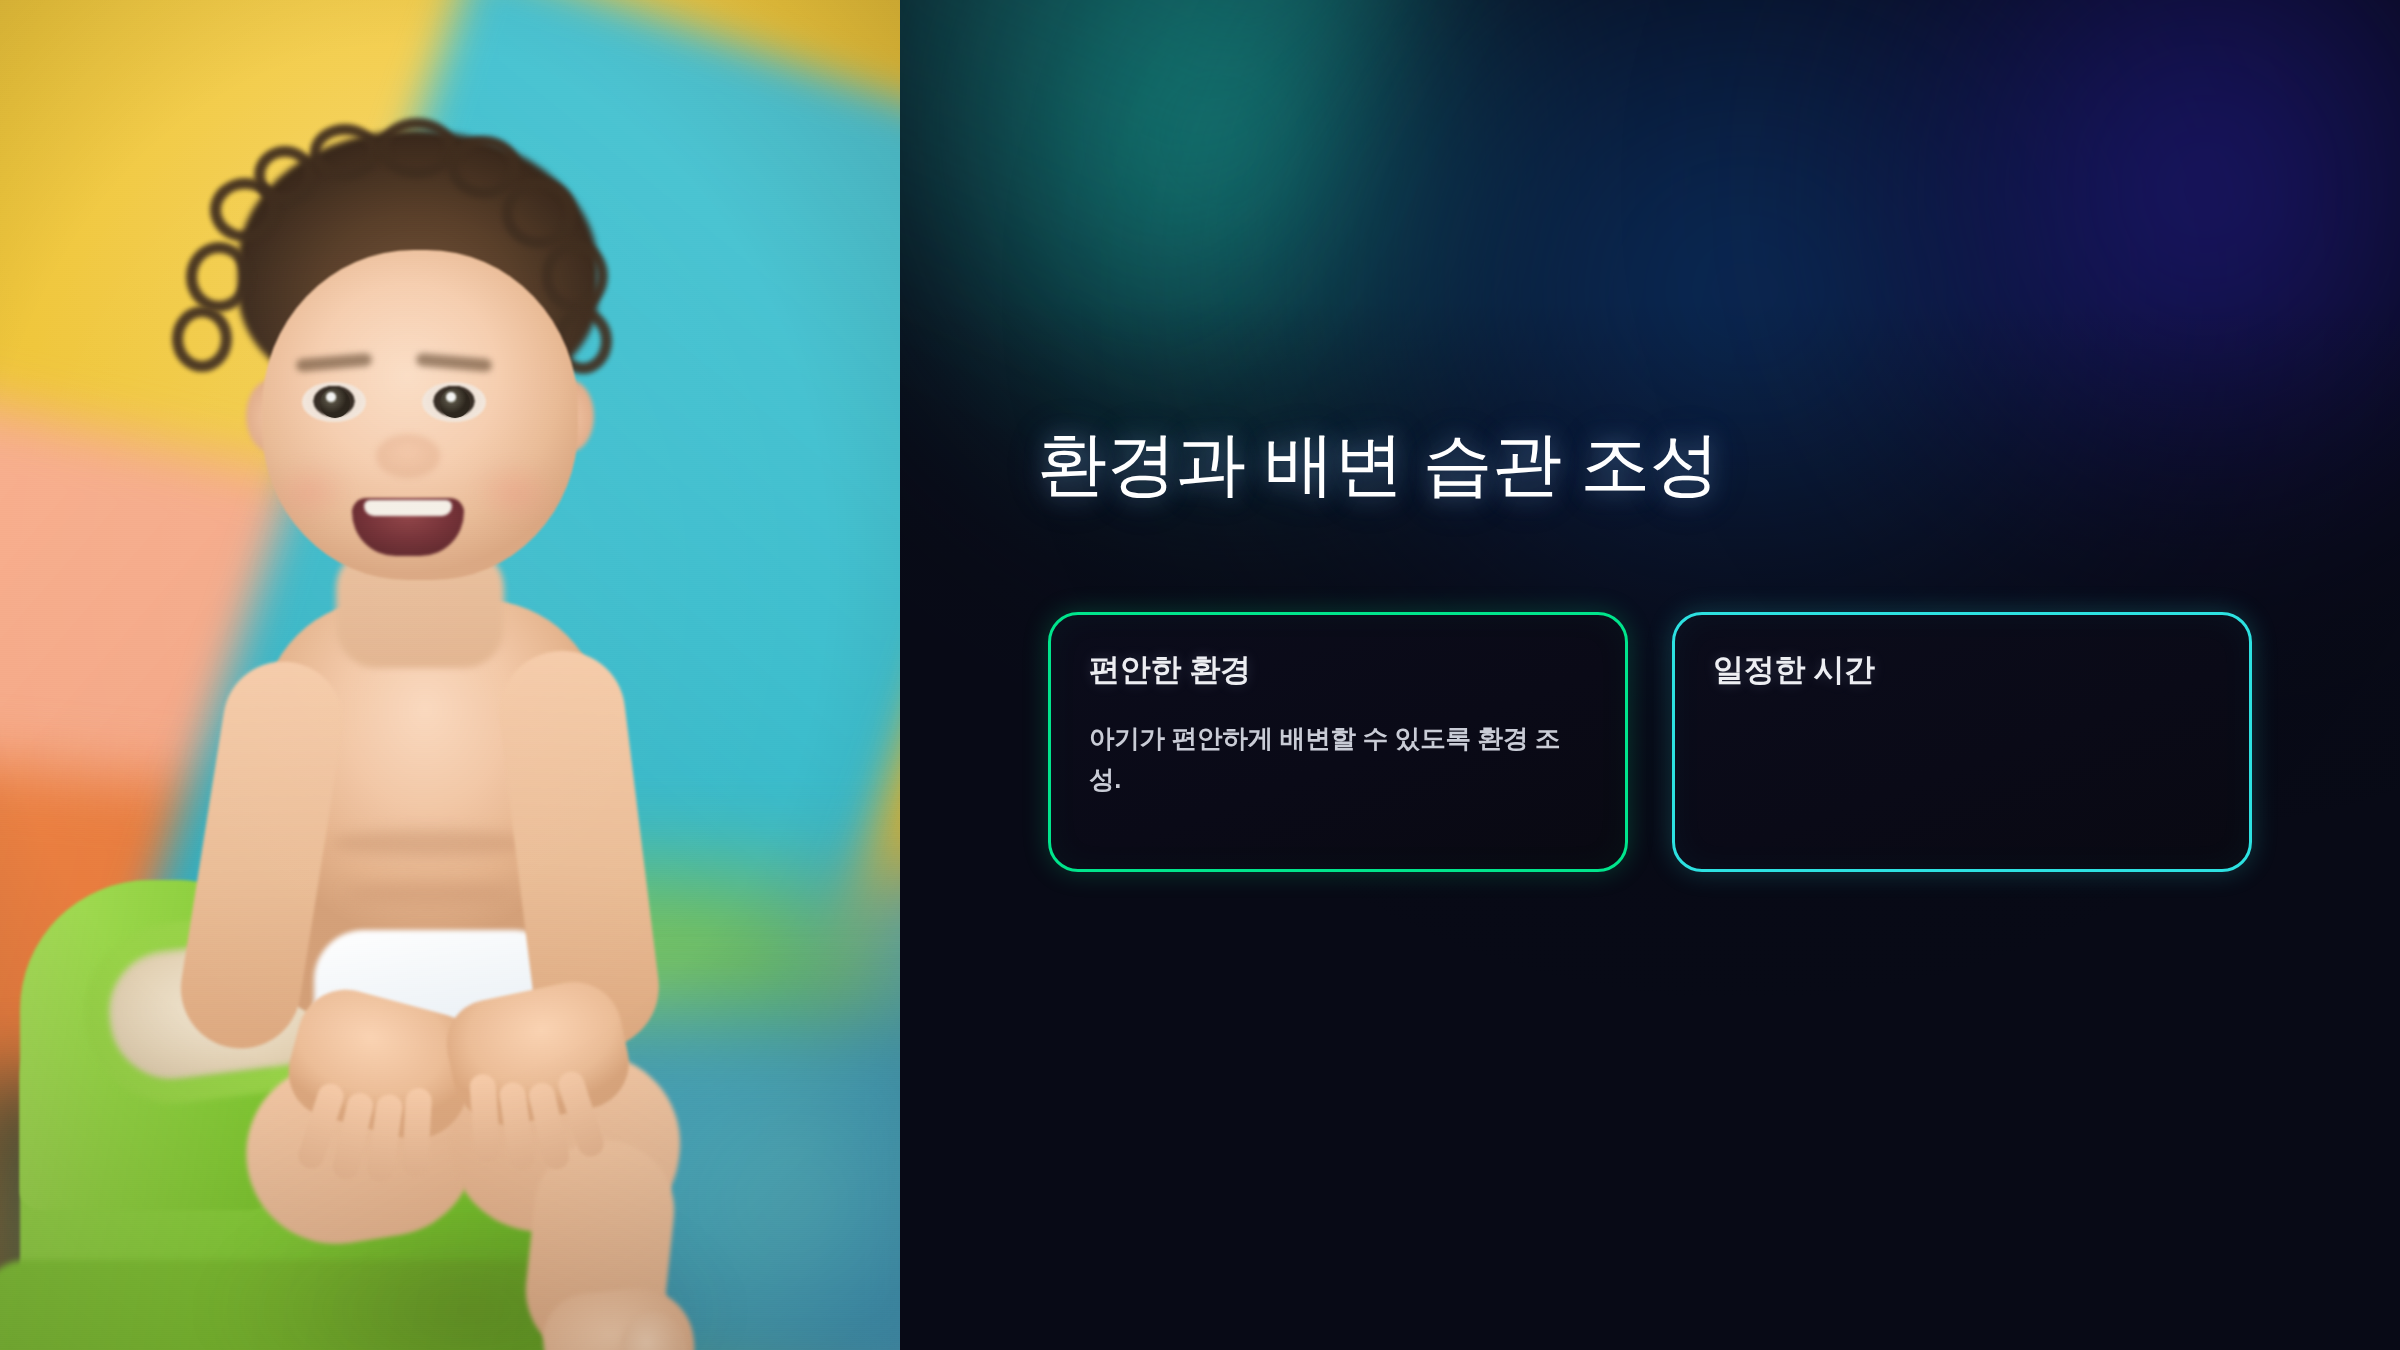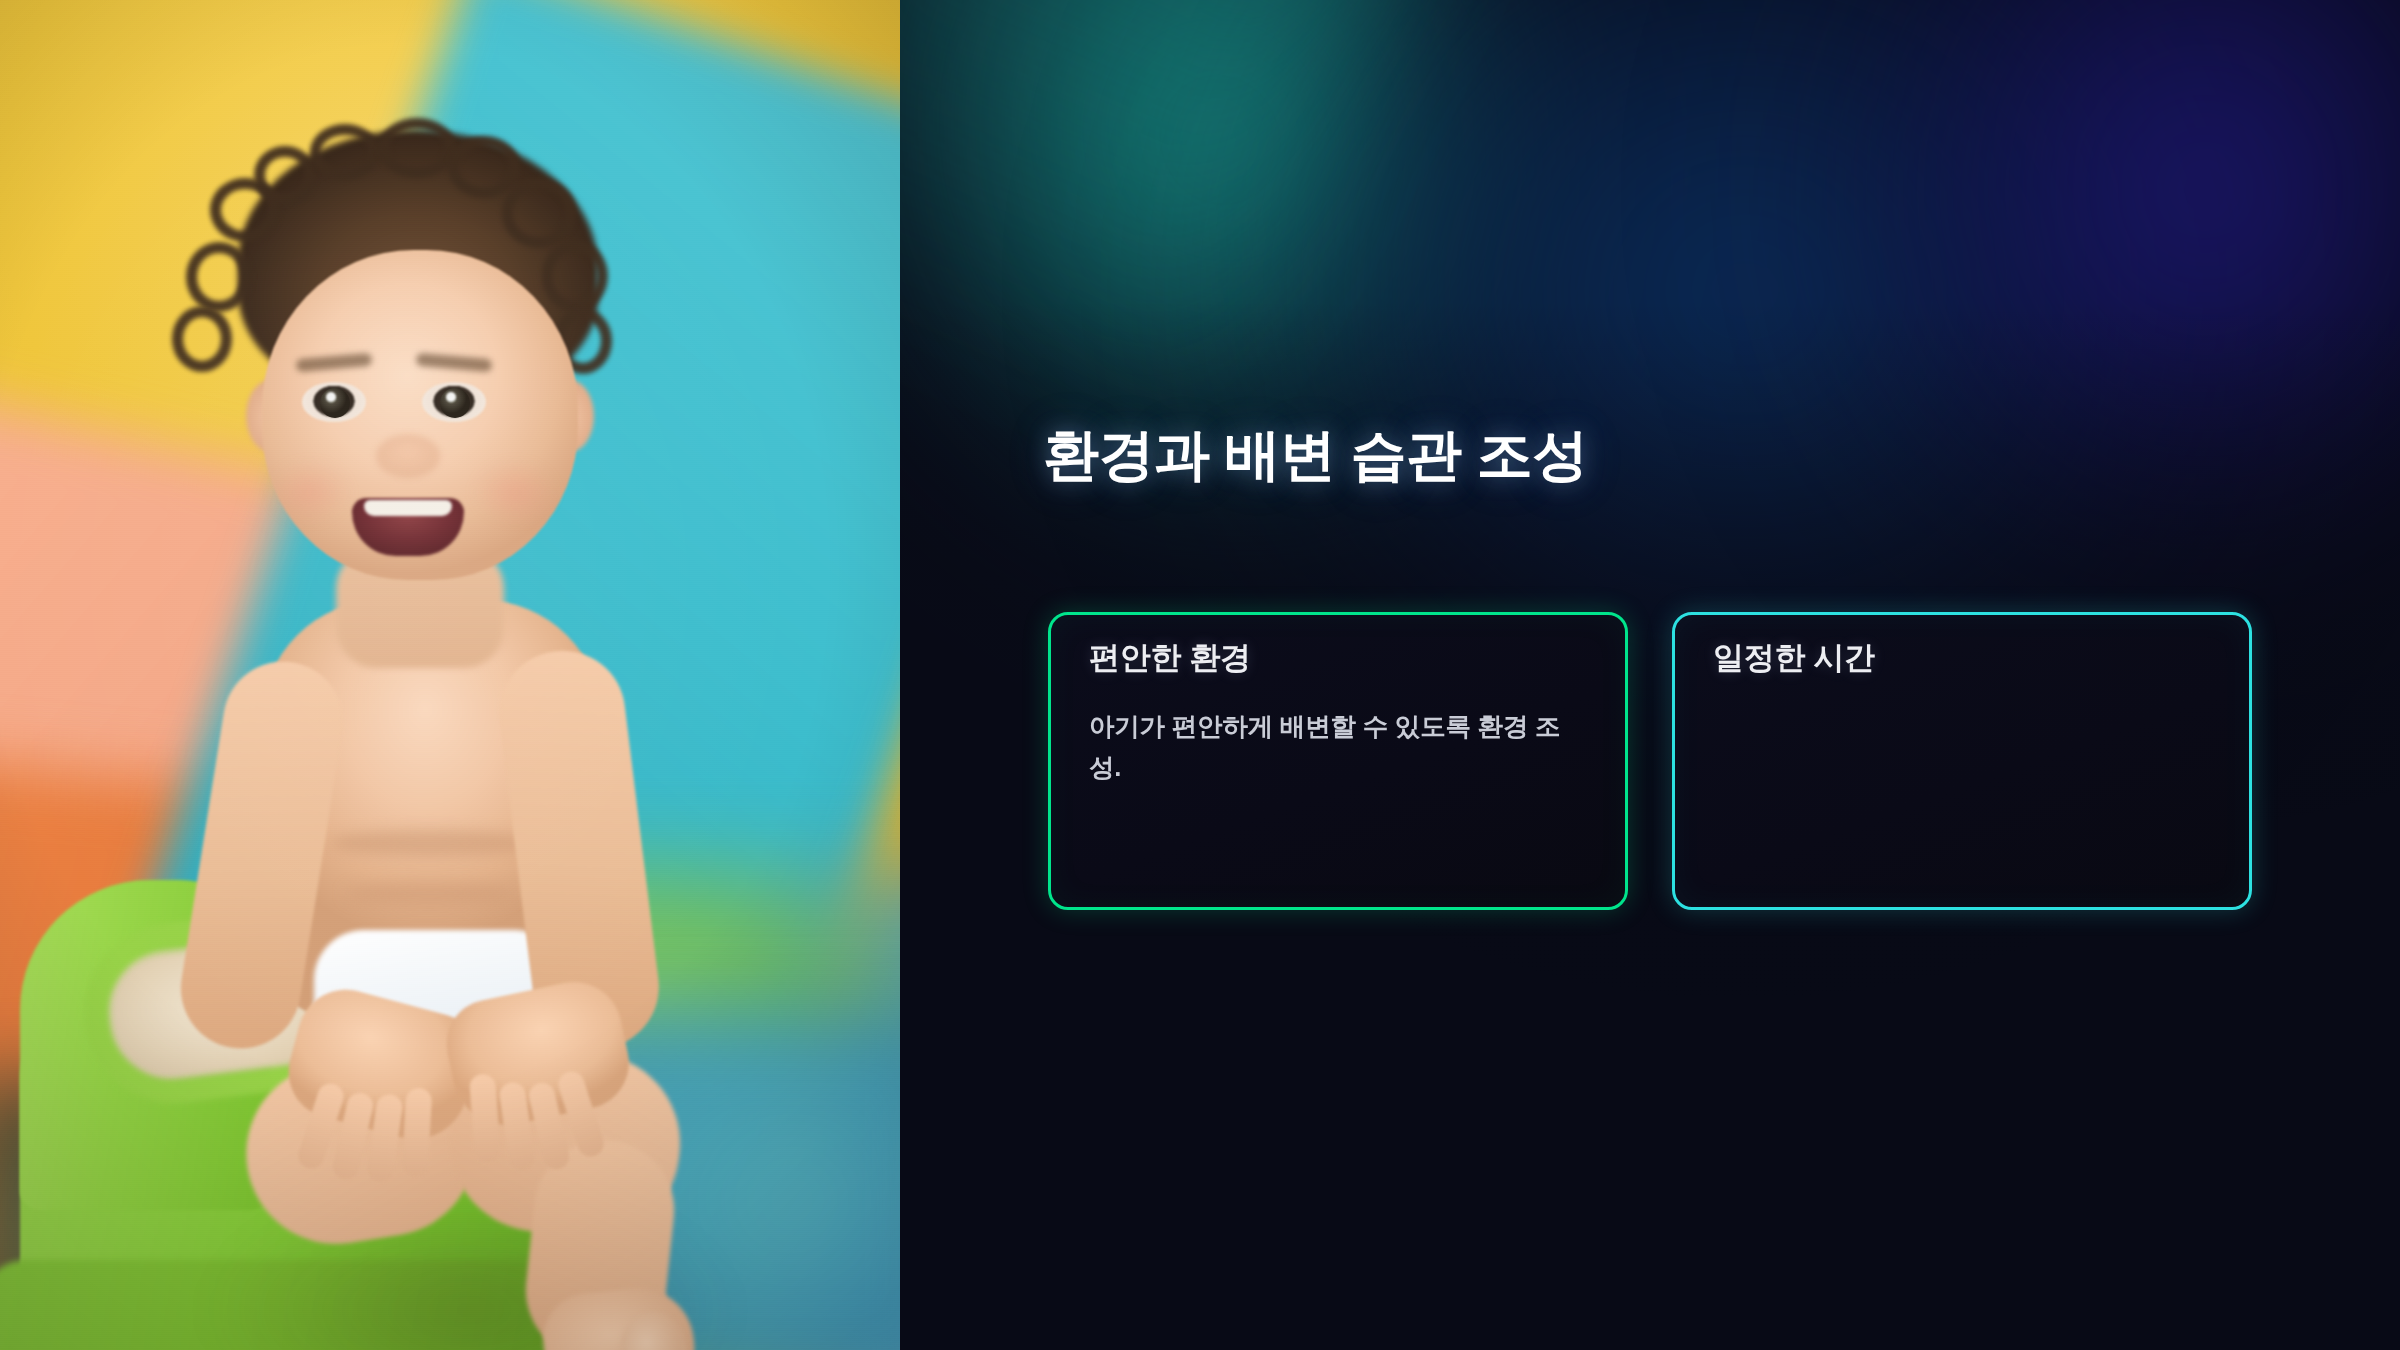--- a/index.html
+++ b/index.html
@@ -407,41 +407,41 @@
     background:linear-gradient(180deg,rgba(8,10,22,0) 0%,rgba(8,10,22,.55) 28%,rgba(8,10,22,.92) 58%,#080a16 82%);
   }
 
   .content {
     position:absolute; inset:0;
     padding:0 145px 0 143px;
   }
 
   .slide-title {
     position:absolute;
-    left:143px; top:418px;
-    font-size:56px;
-    font-weight:700;
+    left:137px; top:418px;
+    font-size:70px;
+    font-weight:400;
     letter-spacing:-0.5px;
     color:#ffffff;
     text-shadow:0 0 22px rgba(150,200,255,.38), 0 0 46px rgba(90,140,220,.22);
     white-space:nowrap;
   }
 
   .cards {
     position:absolute;
     left:148px; top:612px;
     display:flex;
     gap:44px;
   }
   .card {
     width:580px;
-    height:298px;
-    border-radius:20px;
+    height:260px;
+    border-radius:30px;
     background:linear-gradient(160deg,#0b0c1b 0%,#0a0a17 55%,#090912 100%);
-    padding:22px 38px 0 38px;
+    padding:34px 38px 0 38px;
     position:relative;
     overflow:hidden;
   }
   .card-1 {
     border:3px solid #00e58c;
     box-shadow:0 0 26px rgba(0,229,140,.22), inset 0 0 34px rgba(0,229,140,.045);
   }
   .card-2 {
     border:3px solid #2de1e1;
     box-shadow:0 0 26px rgba(45,225,225,.22), inset 0 0 34px rgba(45,225,225,.045);

